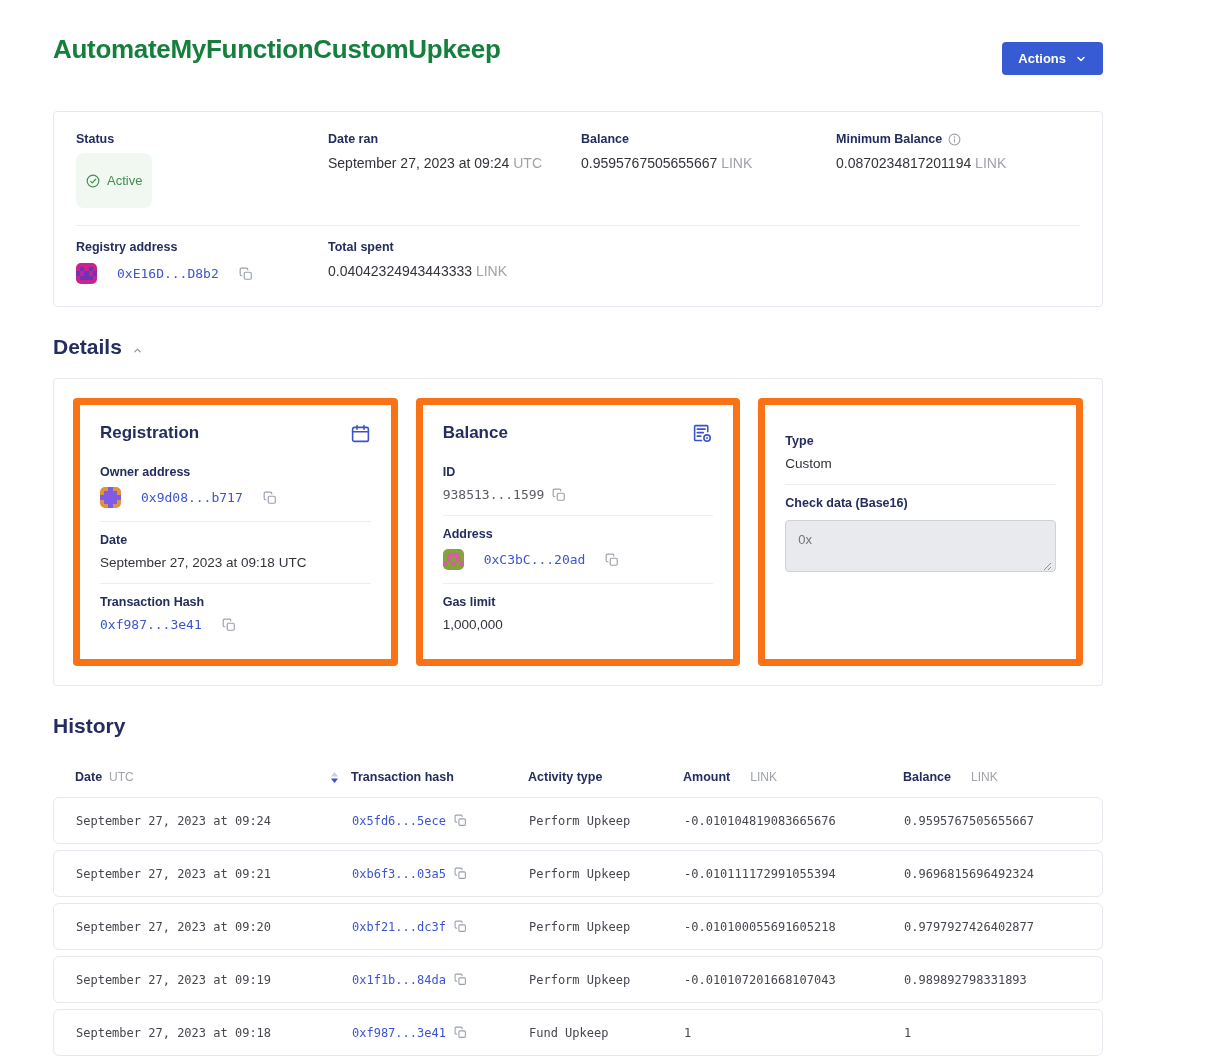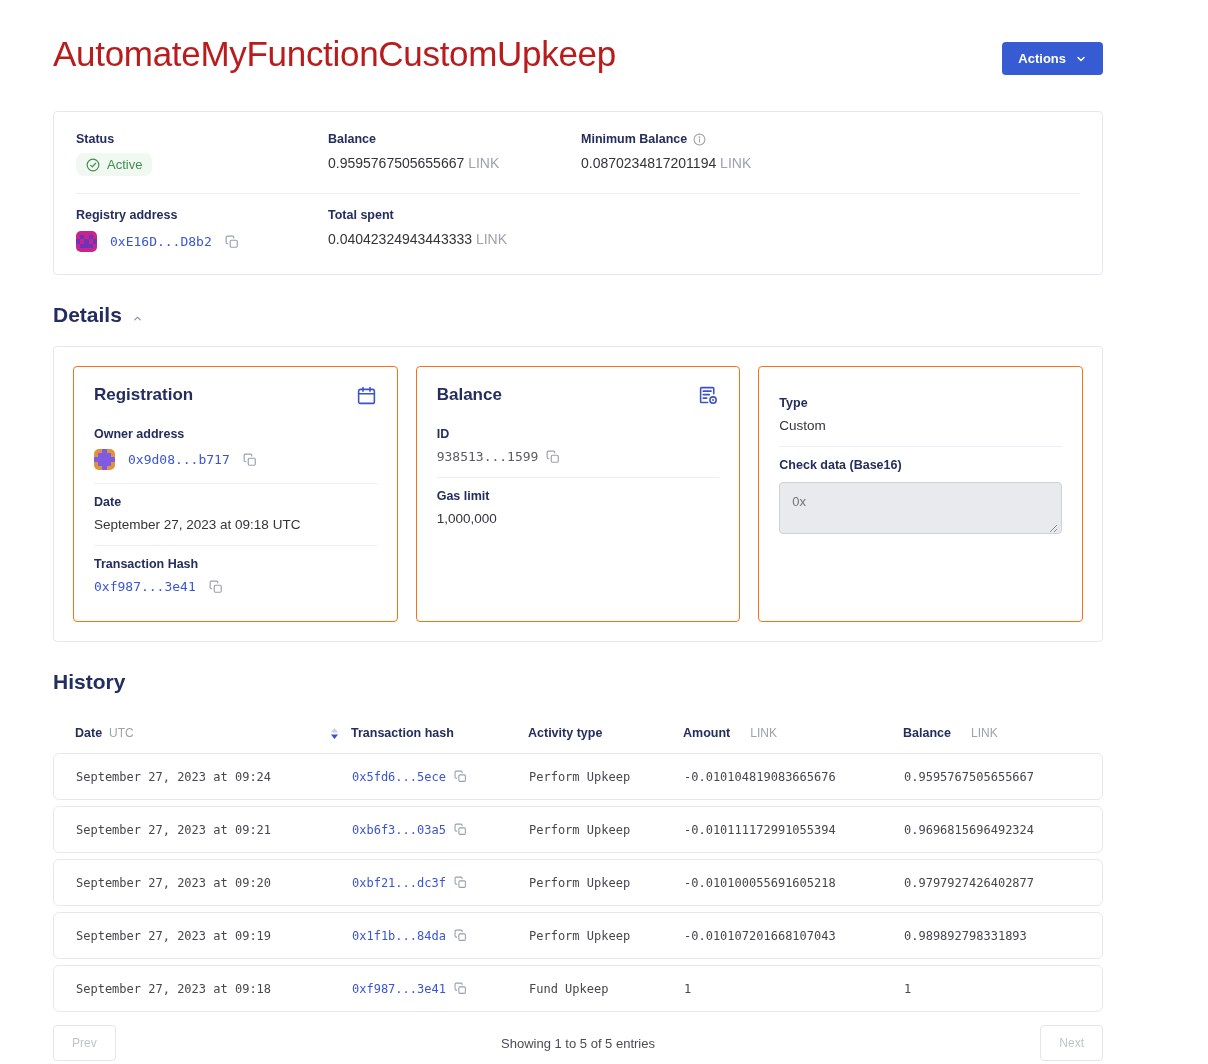--- a/index.html
+++ b/index.html
@@ -9,50 +9,50 @@
     font-family:"Liberation Sans","DejaVu Sans",sans-serif;
     color:#35363e;
   }
   .content { width:1050px; margin:0 53px; padding-top:34px; }
 
   
   .breadcrumb { font-size:11px; font-weight:bold; margin-bottom:5px; }
   .breadcrumb a { color:#3a55d1; text-decoration:none; }
   .breadcrumb .sep { color:#262f61; margin-left:4px; }
   .title-row { display:flex; justify-content:space-between; align-items:flex-start; margin-bottom:24px; }
-  h1.page-title { font-size:35px; font-weight:normal; color:#b91c1c; letter-spacing:-0.3px; }
+  h1.page-title { font-size:26px; font-weight:bold; color:#15803d; letter-spacing:-0.3px; }
   .actions-btn {
     display:flex; align-items:center; gap:9px; background:#375bd2; color:#fff;
     border:none; border-radius:4px; padding:9px 16px; font-size:13px; font-weight:bold;
     cursor:pointer; margin-top:8px; font-family:inherit;
   }
 
   
   .summary-card { border:1px solid #e6e8ef; border-radius:4px; padding:20px 22px 22px; margin-bottom:28px;margin-top:36px; }
   .summary-grid { display:grid; grid-template-columns:252px 253px 255px 1fr; }
   .field-label { font-size:12.5px; font-weight:bold; color:#242d5e; margin-bottom:9px; display:flex; align-items:center; gap:6px; }
   .field-value { font-size:14px; color:#32333b; }
   .unit { color:#9fa1ab; }
   .status-badge {
     display:inline-flex; align-items:center; gap:7px; background:#f0f8f1; color:#3f8f4e;
-    font-size:13px; border-radius:8px; padding:4px 10px; margin-top:-2px;
+    font-size:13px; border-radius:8px; padding:20px 10px; margin-top:-2px;
   }
   .divider { border:none; border-top:1px solid #eceef3; margin:17px 0 14px; }
-  .addr-line { display:flex; align-items:center; gap:13px; }
+  .addr-line { display:flex; align-items:center; gap:20px; }
   .identicon { width:21px; height:21px; border-radius:5px; overflow:hidden; display:inline-block; flex:0 0 auto; }
   .identicon svg { display:block; width:100%; height:100%; shape-rendering:crispEdges; }
   a.hash-link { color:#3a55d1; text-decoration:none; font-family:"DejaVu Sans Mono",monospace; font-size:13px; }
   .copy-btn { display:inline-flex; cursor:pointer; line-height:0; }
 
   
   .section-heading-row { display:flex; align-items:center; gap:10px; margin-bottom:19px; }
   h2.section-heading { font-size:21px; font-weight:bold; color:#242d5e; }
   .caret-toggle { display:inline-flex; cursor:pointer; margin-top:6px; }
   .details-outer { border:1px solid #e6e8ef; border-radius:4px; padding:19px; margin-bottom:28px; display:flex; gap:18px; }
-  .detail-card { width:325px; border:1px solid #f97316; border-radius:4px; padding:18px 20px 14px; background:#fff; }
+  .detail-card { width:325px; border:7px solid #f97316; border-radius:4px; padding:18px 20px 14px; background:#fff; }
   .card-head { display:flex; justify-content:space-between; align-items:flex-start; margin-bottom:10px; }
   .card-title { font-size:17px; font-weight:bold; color:#242d5e; }
   .dsection { padding:11px 0 13px; }
   .dsection + .dsection { border-top:1px solid #eceef3; }
   .dsection .field-label { margin-bottom:8px; }
   .mono-val { font-family:"DejaVu Sans Mono",monospace; font-size:13px; color:#5a5b63; display:flex; align-items:center; gap:8px; }
   .check-data-box {
     width:100%; height:52px; background:#e9eaed; border:1px solid #cfd1d7; border-radius:4px;
     font-family:inherit; font-size:13px; color:#a7a9af; padding:11px 12px; resize:none; margin-top:2px; position:relative;
   }
@@ -102,20 +102,24 @@
         <div class="field-label">Status</div>
         <span class="status-badge">
           <span style="line-height:0">
             <svg width="14" height="14" viewBox="0 0 24 24" fill="none" stroke="#3f8f4e" stroke-width="2" stroke-linecap="round" stroke-linejoin="round">
                 <circle cx="12" cy="12" r="10"></circle>
                 <path d="M8 12.5l2.8 2.8L16.5 9"></path>
               </svg>
           </span>
           <span>Active</span>
         </span>
+      </div>
+      <div>
+        <div class="field-label">Date ran</div>
+        <div class="field-value"><span>September 27, 2023 at 09:24</span> <span class="unit">UTC</span></div>
       </div>
       <div>
         <div class="field-label">Balance</div>
         <div class="field-value"><span>0.9595767505655667</span> <span class="unit">LINK</span></div>
       </div>
       <div>
         <div class="field-label">
           <span>Minimum Balance</span>
           <span style="line-height:0">
             <svg width="13" height="13" viewBox="0 0 24 24" fill="none" stroke="#9fa1ab" stroke-width="2" stroke-linecap="round">
@@ -247,20 +251,45 @@
           <span>938513...1599</span>
           <span class="copy-btn">
             <svg width="14" height="14" viewBox="0 0 24 24" fill="none" stroke="#9aa0ab" stroke-width="2" stroke-linecap="round" stroke-linejoin="round">
                 <rect x="9" y="9" width="12" height="12" rx="2"></rect>
                 <path d="M5 15H4a2 2 0 0 1-2-2V4a2 2 0 0 1 2-2h9a2 2 0 0 1 2 2v1"></path>
               </svg>
           </span>
         </div>
       </div>
       <div class="dsection">
+        <div class="field-label">Address</div>
+        <div class="addr-line">
+          <span class="identicon">
+            <svg viewBox="0 0 5 5">
+                <rect width="5" height="5" fill="#86a23c"></rect>
+                <g fill="#d4619b">
+                  <rect x="1" y="1" width="3" height="1"></rect>
+                  <rect x="1" y="2" width="1" height="1"></rect>
+                  <rect x="3" y="2" width="1" height="1"></rect>
+                  <rect x="0" y="3" width="1" height="1"></rect>
+                  <rect x="2" y="3" width="1" height="1"></rect>
+                  <rect x="4" y="3" width="1" height="1"></rect>
+                </g>
+              </svg>
+          </span>
+          <a href="#" class="hash-link">0xC3bC...20ad</a>
+          <span class="copy-btn">
+            <svg width="14" height="14" viewBox="0 0 24 24" fill="none" stroke="#9aa0ab" stroke-width="2" stroke-linecap="round" stroke-linejoin="round">
+                <rect x="9" y="9" width="12" height="12" rx="2"></rect>
+                <path d="M5 15H4a2 2 0 0 1-2-2V4a2 2 0 0 1 2-2h9a2 2 0 0 1 2 2v1"></path>
+              </svg>
+          </span>
+        </div>
+      </div>
+      <div class="dsection">
         <div class="field-label">Gas limit</div>
         <div class="field-value" style="font-size:13.5px">1,000,000</div>
       </div>
     </div>
 
     <div class="detail-card">
       <div class="dsection">
         <div class="field-label">Type</div>
         <div class="field-value" style="font-size:13.5px">Custom</div>
       </div>

